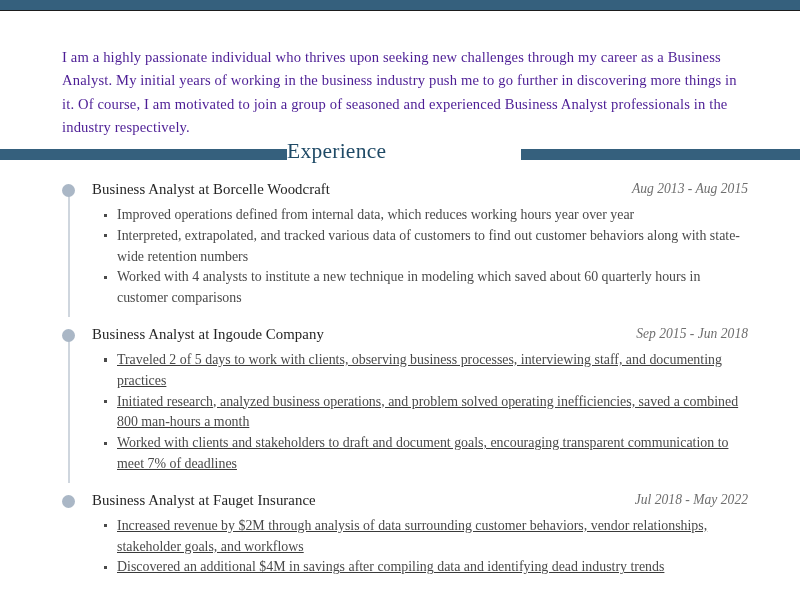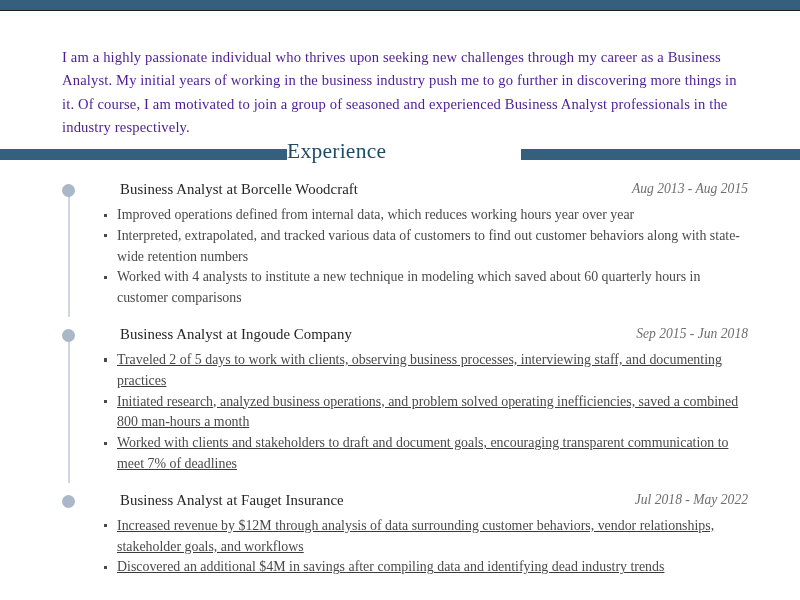--- a/index.html
+++ b/index.html
@@ -105,21 +105,20 @@
 
   .entry-head {
     position: relative;
     height: 22px;
   }
   .job-title {
     font-size: 14.8px;
     color: #242424;
     letter-spacing: 0.005em;
     display: inline-block;
-    margin-left: 28px;
   }
   .job-dates {
     position: absolute;
     right: 0;
     top: 1px;
     font-size: 13.6px;
     font-style: italic;
     color: #6e6e6e;
     white-space: nowrap;
   }
@@ -192,19 +191,19 @@
   </div>
 
   <div class="entry gap">
 
     <div class="dot"></div>
     <div class="entry-head">
       <span class="job-title">Business Analyst at Fauget Insurance</span>
       <span class="job-dates">Jul 2018 - May 2022</span>
     </div>
     <ul class="bullets">
-      <li>Increased revenue by $12M through analysis of data surrounding customer behaviors, vendor relationships, stakeholder goals, and workflows</li>
+      <li>Increased revenue by $2M through analysis of data surrounding customer behaviors, vendor relationships, stakeholder goals, and workflows</li>
       <li>Discovered an additional $4M in savings after compiling data and identifying dead industry trends</li>
 
     </ul>
   </div>
 
 </div>
 
 </body></html>

